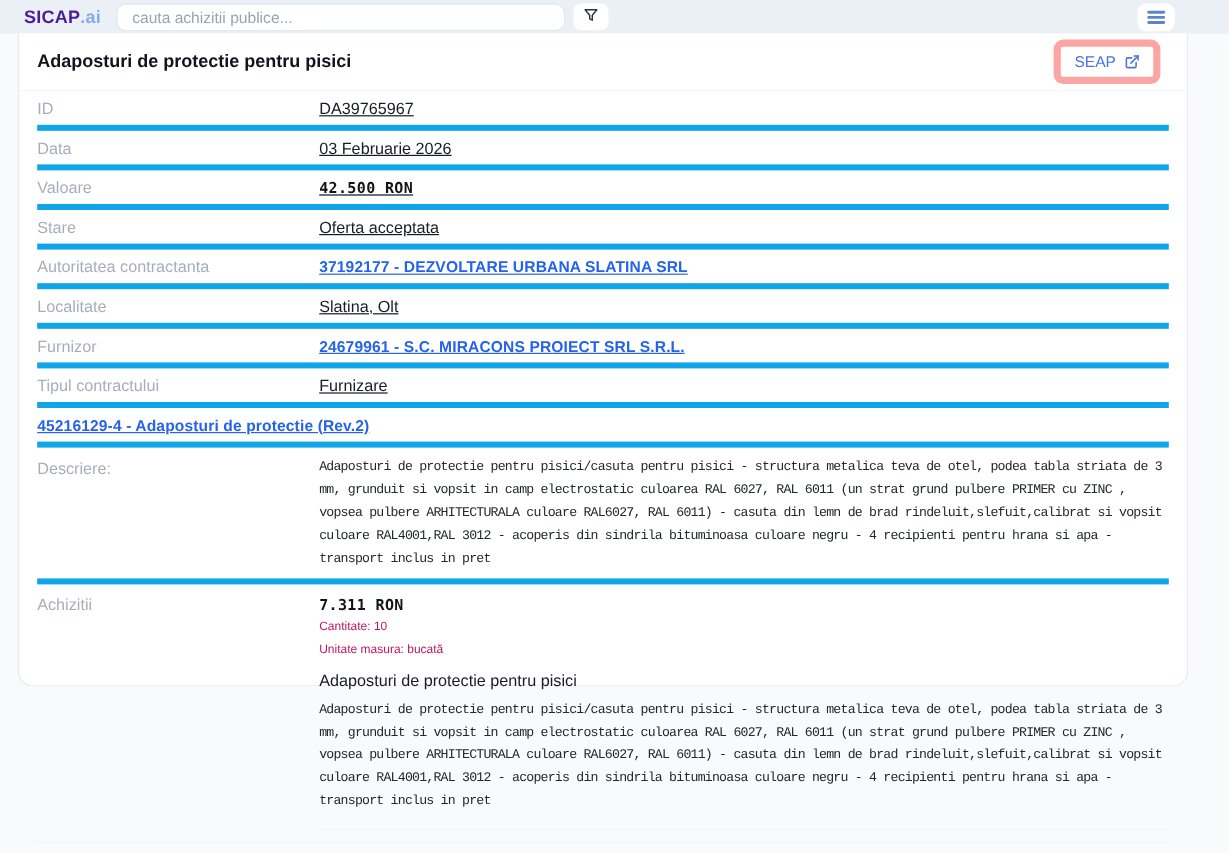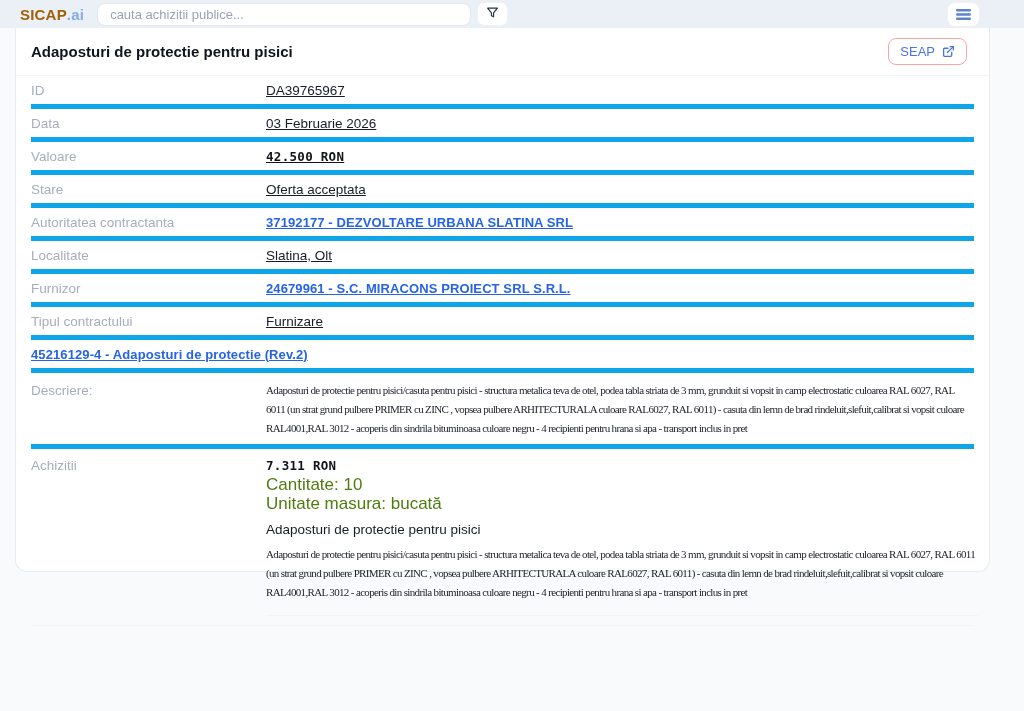--- a/index.html
+++ b/index.html
@@ -13,21 +13,21 @@
 
   
   .topbar {
     height: 28px;
     background: #ebeff6;
     display: flex;
     align-items: center;
     padding: 0 14px 0 20px;
   }
   .logo { font-size: 15px; font-weight: bold; letter-spacing: 0.2px; white-space: nowrap; }
-  .logo .logo-primary { color: #a16207; }
+  .logo .logo-primary { color: #4c1d95; }
   .logo .logo-suffix { color: #87abe6; font-weight: 600; }
   .search-wrap { margin-left: 13px; }
   .search-input {
     width: 374px; height: 23px;
     background: #ffffff;
     border: 1px solid #e3e7ee;
     border-radius: 8px;
     padding: 0 12px;
     font-size: 13px;
     font-family: "Liberation Sans", sans-serif;
@@ -61,21 +61,21 @@
     height: 48px;
     display: flex; align-items: center; justify-content: space-between;
     padding: 0 22px 0 15px;
     margin: 0;
     border-bottom: 1px solid #f2f4f7;
   }
   .page-title { font-size: 15px; font-weight: bold; color: #10141c; }
   .seap-btn {
     display: flex; align-items: center; gap: 7px;
     background: #ffffff;
-    border: 1px solid #fca5a5;
+    border: 6px solid #fca5a5;
     border-radius: 8px;
     padding: 5px 11px;
     font-size: 13px;
     font-family: "Liberation Sans", sans-serif;
     color: #4a74e0;
     font-weight: 500;
     cursor: pointer;
   }
   .seap-btn svg { display: block; }
 
@@ -99,33 +99,33 @@
     color: #2563eb;
     font-weight: bold;
     font-size: 13px;
     text-decoration: underline;
     letter-spacing: 0.1px;
   }
   .row.align-top { align-items: flex-start; }
   .row.desc-row { padding: 8px 0 6px; }
   .row.desc-row .row-label { padding-top: 2px; }
   .mono-desc {
-    font-family: Liberation Serif, serif;
+    font-family: Liberation Mono, monospace;
     font-size: 11px;
     letter-spacing: -0.65px;
     line-height: 19px;
     color: #23272e;
     width: 712px;
   }
 
   
   .row.achizitii-row { padding: 9px 0 0; border-bottom: 1px solid #f2f4f7; }
   .achizitie-item { width: 712px; }
   .ach-price { margin-bottom: 2px; }
-  .ach-meta { color: #4d7c0f; font-size: 17px; line-height: 19px; }
+  .ach-meta { color: #be185d; font-size: 10px; line-height: 19px; }
   .ach-title { color: #171c26; font-size: 13.5px; margin: 9px 0 8px; }
   .item-divider { border-bottom: 1px solid #f2f4f7; margin-top: 13px; }
   .ach-bottom-pad { height: 9px; }
 </style>
 </head>
 <body>
 
 <header class="topbar">
   <div class="logo">
     <span class="logo-primary">SICAP</span><span class="logo-suffix">.ai</span>

